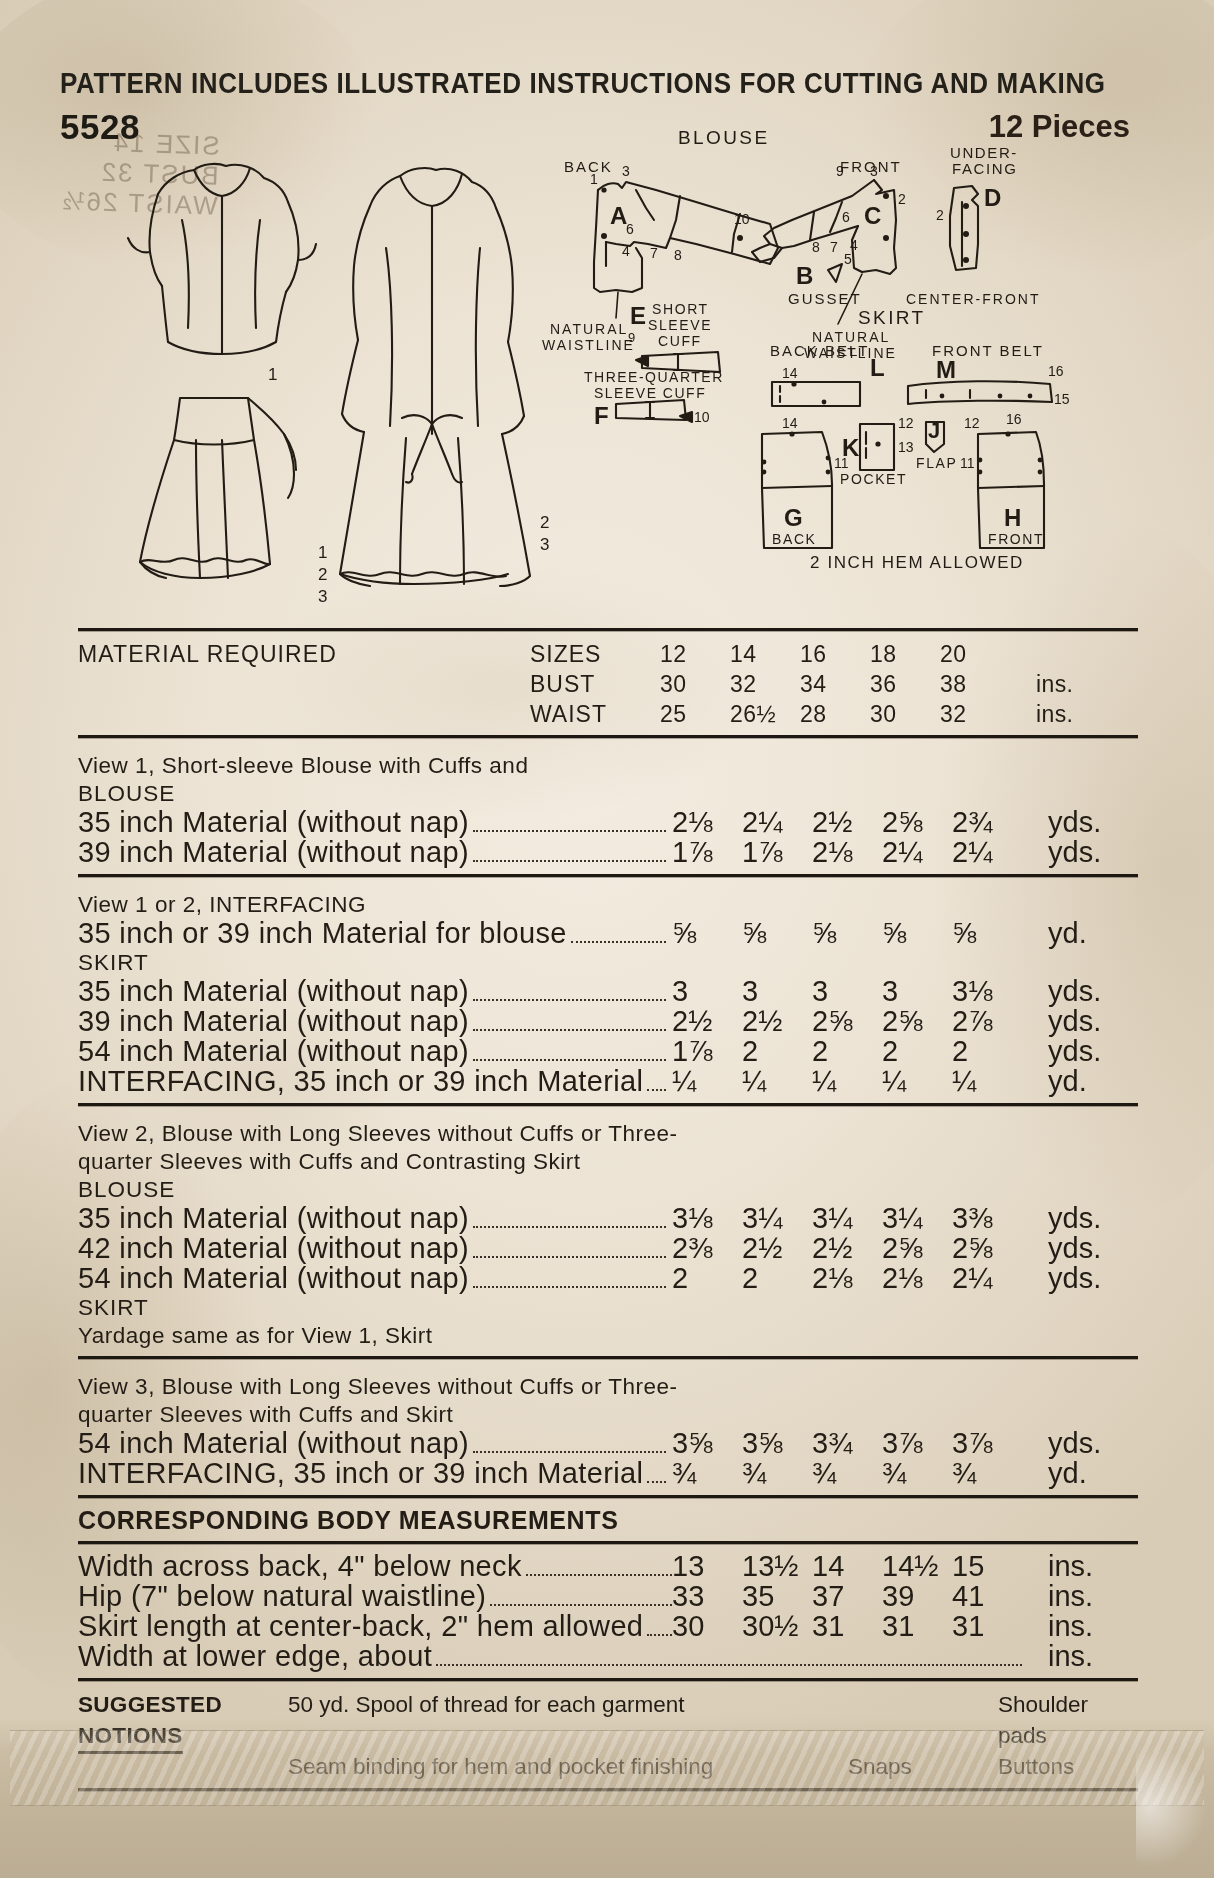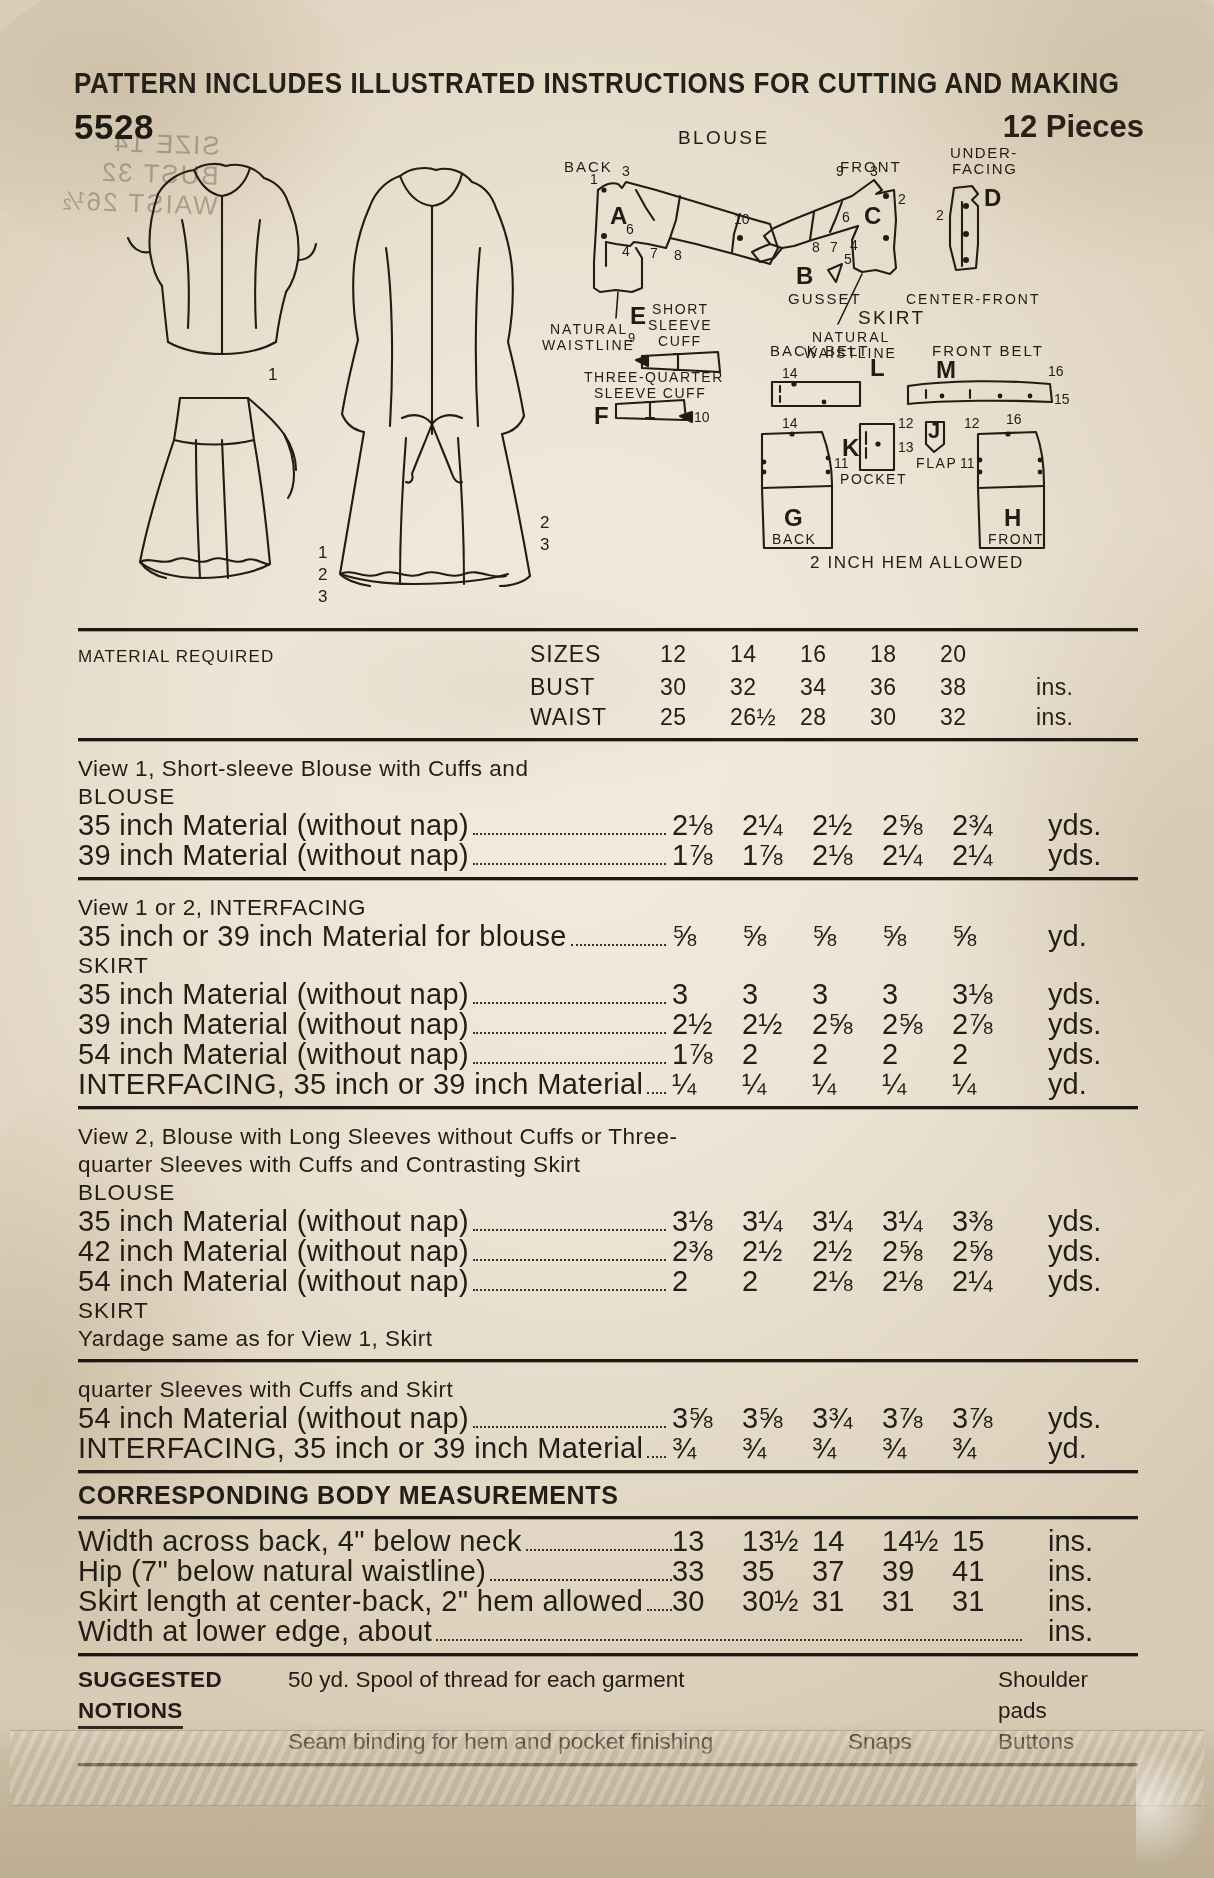--- a/index.html
+++ b/index.html
@@ -72,21 +72,21 @@
     font-size: 26px;
     letter-spacing: 2px;
     line-height: 30px;
     pointer-events: none;
     user-select: none;
   }
 
   
   .header {
     position: absolute;
-    left: 74px; top: 66px; width: 1070px;
+    left: 60px; top: 66px; width: 1070px;
   }
   .hdr-line1 {
     font-size: 26px;
     letter-spacing: 0.6px;
     font-weight: 600;
     color: #24201a;
     white-space: nowrap;
     font-stretch: condensed;
     transform: scaleY(1.12);
     transform-origin: left top;
@@ -141,21 +141,21 @@
 
   .sizes-block {
     display: block;
     font-size: 23px;
     line-height: 30px;
     letter-spacing: .4px;
   }
   .sz-row { display: flex; align-items: baseline; }
   .sz-label-left {
     width: 452px;
-    font-size: 17px;
+    font-size: 23px;
     letter-spacing: 1.1px;
   }
   .sz-key {
     width: 120px;
     text-align: left;
     padding-right: 10px;
     letter-spacing: 1px;
   }
   .col { width: 70px; text-align: left; }
   .col-unit { width: 90px; text-align: left; padding-left: 26px; }
@@ -664,20 +664,21 @@
         <div class="yunit">yds.</div>
       </div>
 
       <div class="sect-sub">SKIRT</div>
       <div class="sect-title">Yardage same as for View 1, Skirt</div>
     </div>
 
     <div class="rule"></div>
 
     <div class="sect">
+      <div class="sect-title">View 3, Blouse with Long Sleeves without Cuffs or Three-</div>
       <div class="sect-title">quarter Sleeves with Cuffs and Skirt</div>
 
       <div class="yrow">
         <div class="ylabel">54 inch Material (without nap)</div>
         <div class="dots"></div>
         <div class="yvals">
           <div class="yv">3⅝</div>
           <div class="yv">3⅝</div>
           <div class="yv">3¾</div>
           <div class="yv">3⅞</div>

